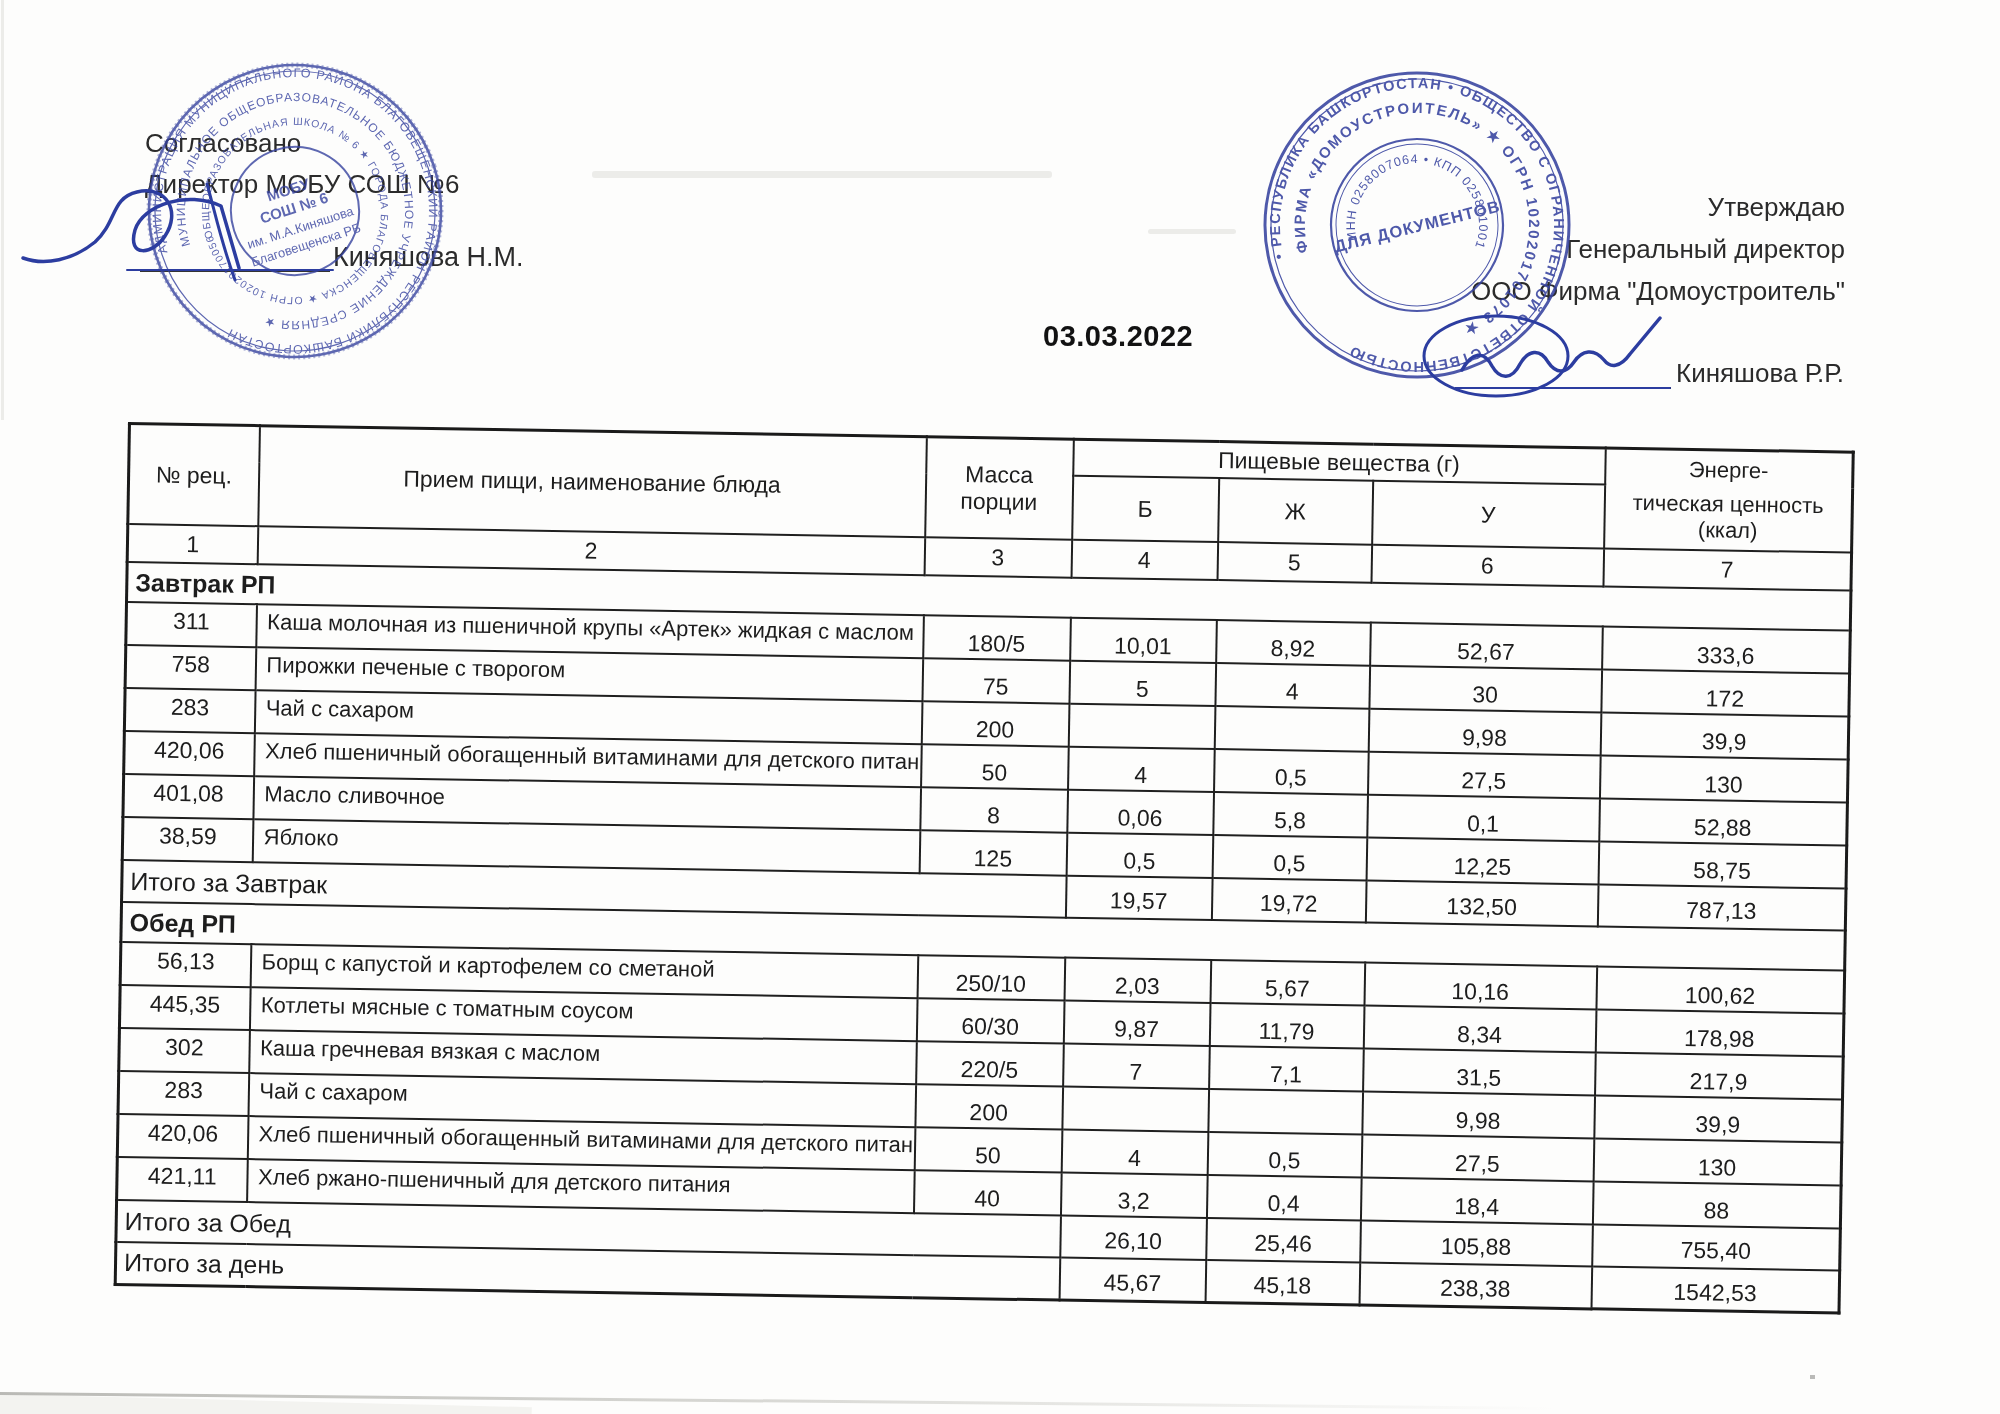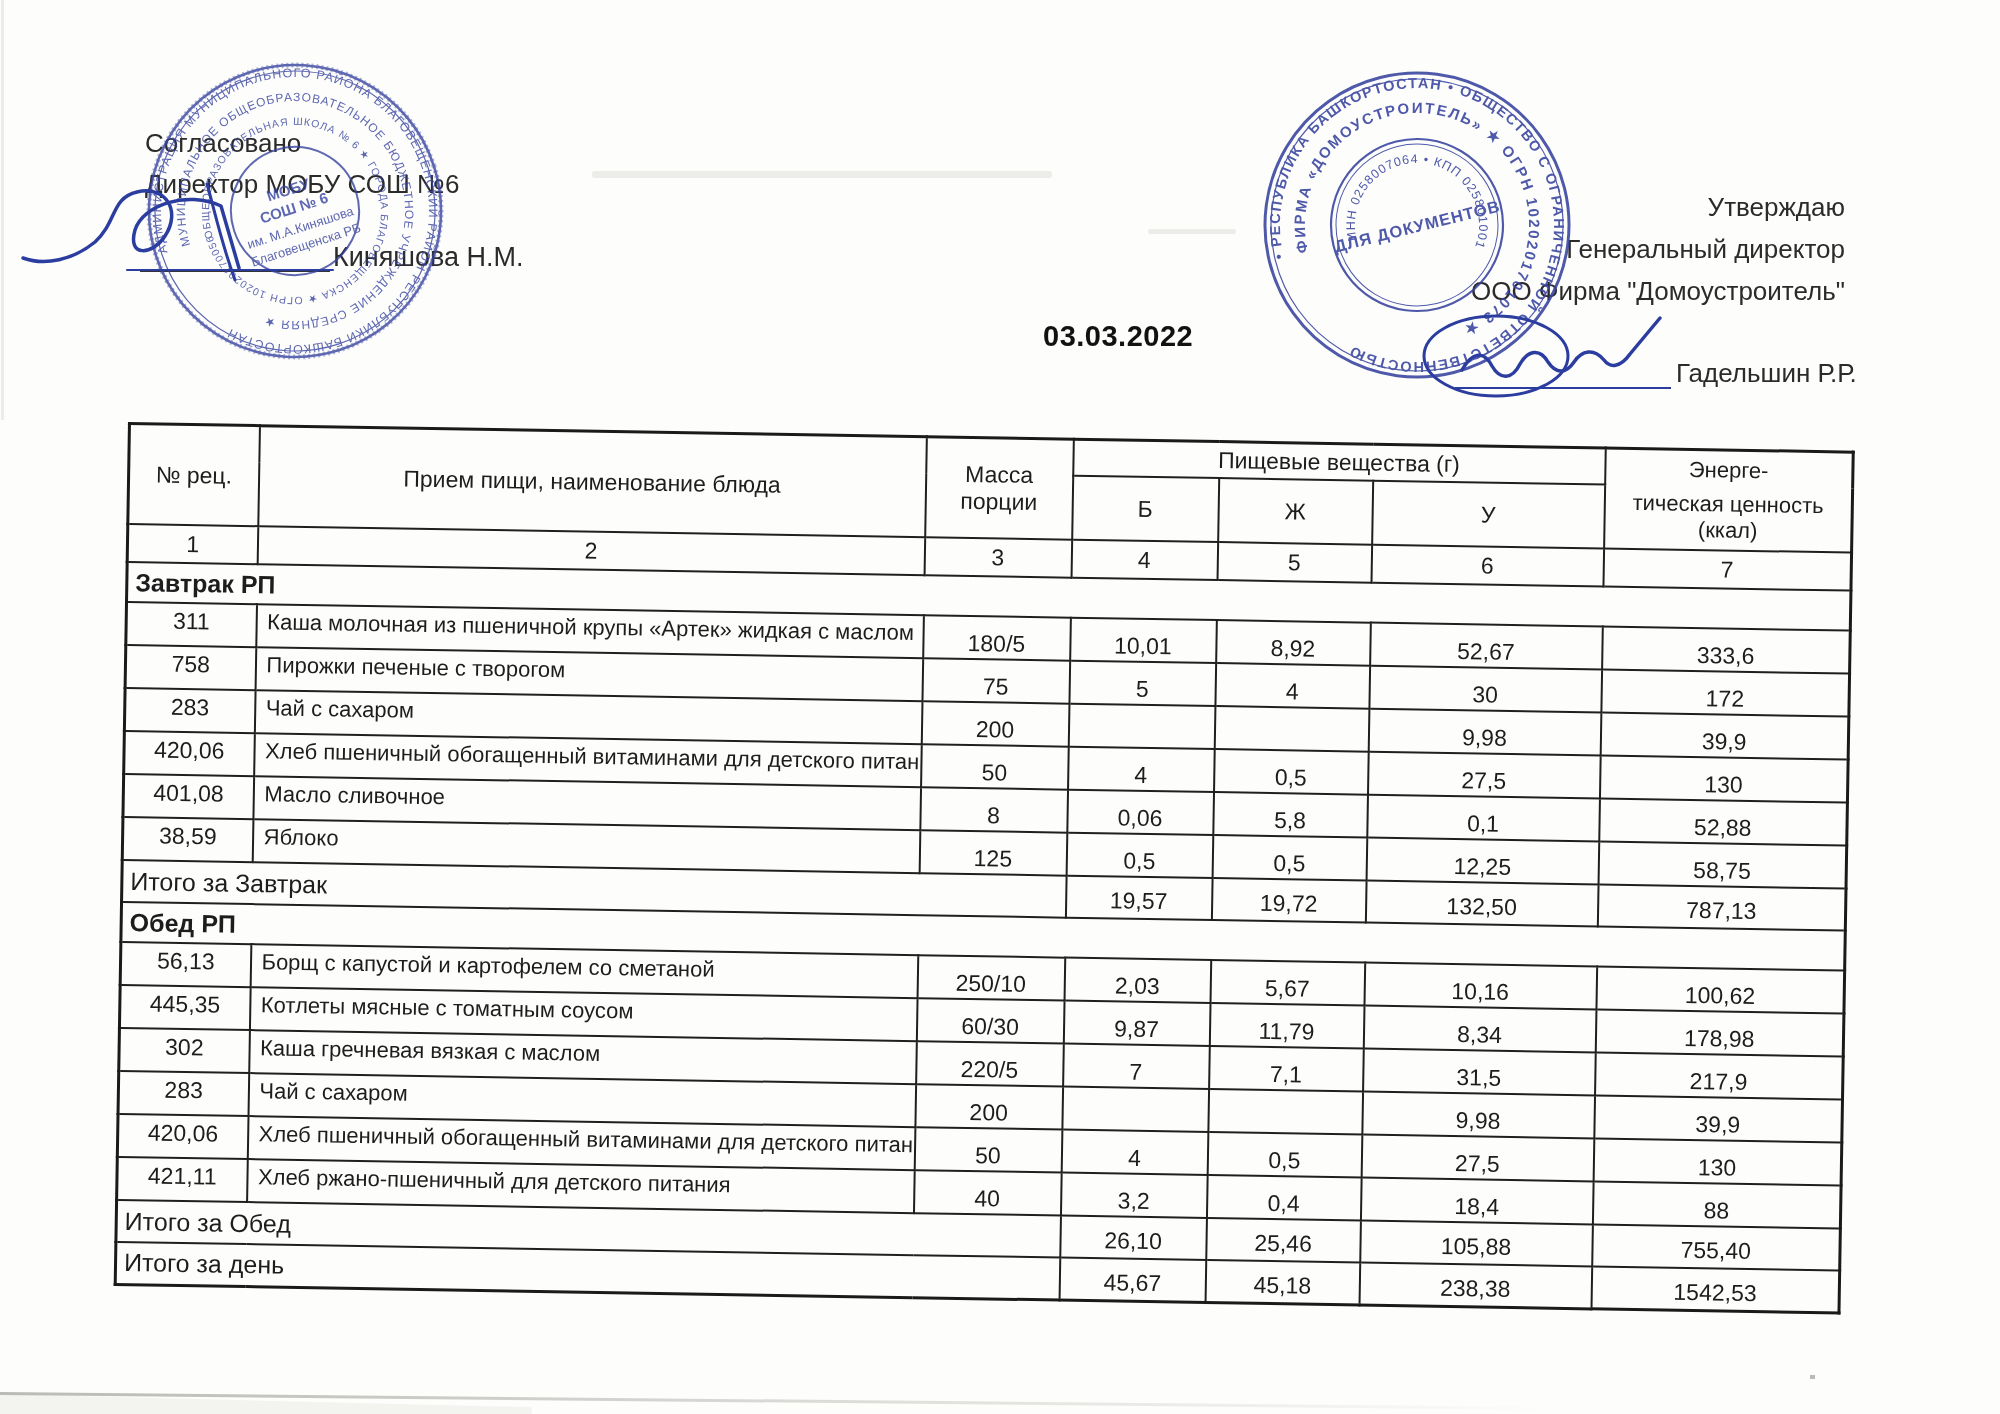--- a/index.html
+++ b/index.html
@@ -68,21 +68,21 @@
 </div>
 <div class="abs signline-left"></div>
 <div class="abs signer-left">Киняшова Н.М.</div>
 
 <div class="abs hdr-right">
   <div>Утверждаю</div>
   <div>Генеральный директор</div>
   <div>ООО Фирма "Домоустроитель"</div>
 </div>
 <div class="abs signline-right"></div>
-<div class="abs signer-right">Гадельшин Р.Р.</div>
+<div class="abs signer-right">Киняшова Р.Р.</div>
 
 <div class="abs doc-date">03.03.2022</div>
 
 <svg class="abs stamp-left" width="330" height="330" viewBox="0 0 330 330">
   <defs>
     <path id="lp1" d="M 31,165 A 134,134 0 1,1 299,165 A 134,134 0 1,1 31,165"></path>
     <path id="lp2" d="M 55,165 A 110,110 0 1,1 275,165 A 110,110 0 1,1 55,165"></path>
     <path id="lp3" d="M 79,165 A 86,86 0 1,1 251,165 A 86,86 0 1,1 79,165"></path>
   </defs>
   <circle cx="165" cy="165" r="146" fill="none" stroke="#37439f" stroke-width="2.6"></circle>

